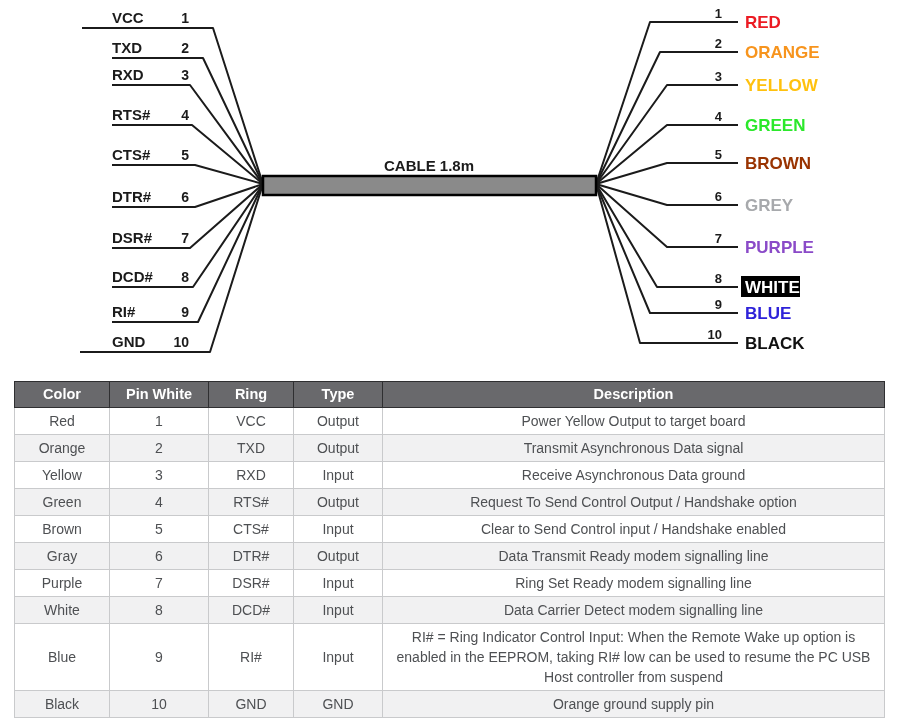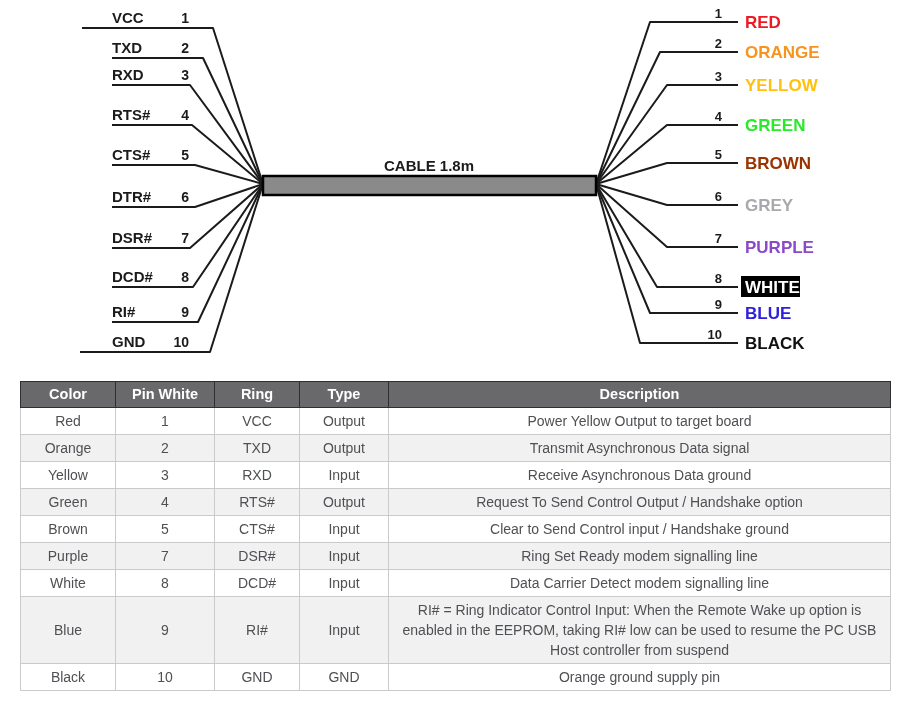--- a/index.html
+++ b/index.html
@@ -1,19 +1,19 @@
 <!DOCTYPE html>
 <html><head>
 <meta charset="utf-8">
 <style>
   html,body{margin:0;padding:0;background:#ffffff;}
   body{width:900px;height:721px;font-family:"Liberation Sans",sans-serif;overflow:hidden;}
   .diagram-wrap{width:900px;height:378px;position:relative;}
   svg text{font-family:"Liberation Sans",sans-serif;}
-  .pin-table{border-collapse:collapse;margin-left:20px;margin-top:3px;width:870px;
+  .pin-table{border-collapse:collapse;margin-left:14px;margin-top:3px;width:870px;
              table-layout:fixed;font-size:14px;color:#4e5053;}
   .pin-table th{background:#69696c;color:#ffffff;font-weight:bold;font-size:14.5px;
                 border:1px solid #2f2f31;padding:4px 4px;line-height:17px;}
   .pin-table td{border:1px solid #c9cacc;text-align:center;padding:3px 6px;
                 line-height:20px;}
   .pin-table tbody tr:nth-child(even) td{background:#f1f1f2;}
   .pin-table tbody tr:nth-child(odd) td{background:#ffffff;}
 </style>
 </head>
 <body>
@@ -170,21 +170,28 @@
         <td>4</td>
         <td>RTS#</td>
         <td>Output</td>
         <td>Request To Send Control Output / Handshake option</td>
       </tr>
       <tr>
         <td>Brown</td>
         <td>5</td>
         <td>CTS#</td>
         <td>Input</td>
-        <td>Clear to Send Control input / Handshake ground</td>
+        <td>Clear to Send Control input / Handshake enabled</td>
+      </tr>
+      <tr>
+        <td>Gray</td>
+        <td>6</td>
+        <td>DTR#</td>
+        <td>Output</td>
+        <td>Data Transmit Ready modem signalling line</td>
       </tr>
       <tr>
         <td>Purple</td>
         <td>7</td>
         <td>DSR#</td>
         <td>Input</td>
         <td>Ring Set Ready modem signalling line</td>
       </tr>
       <tr>
         <td>White</td>

